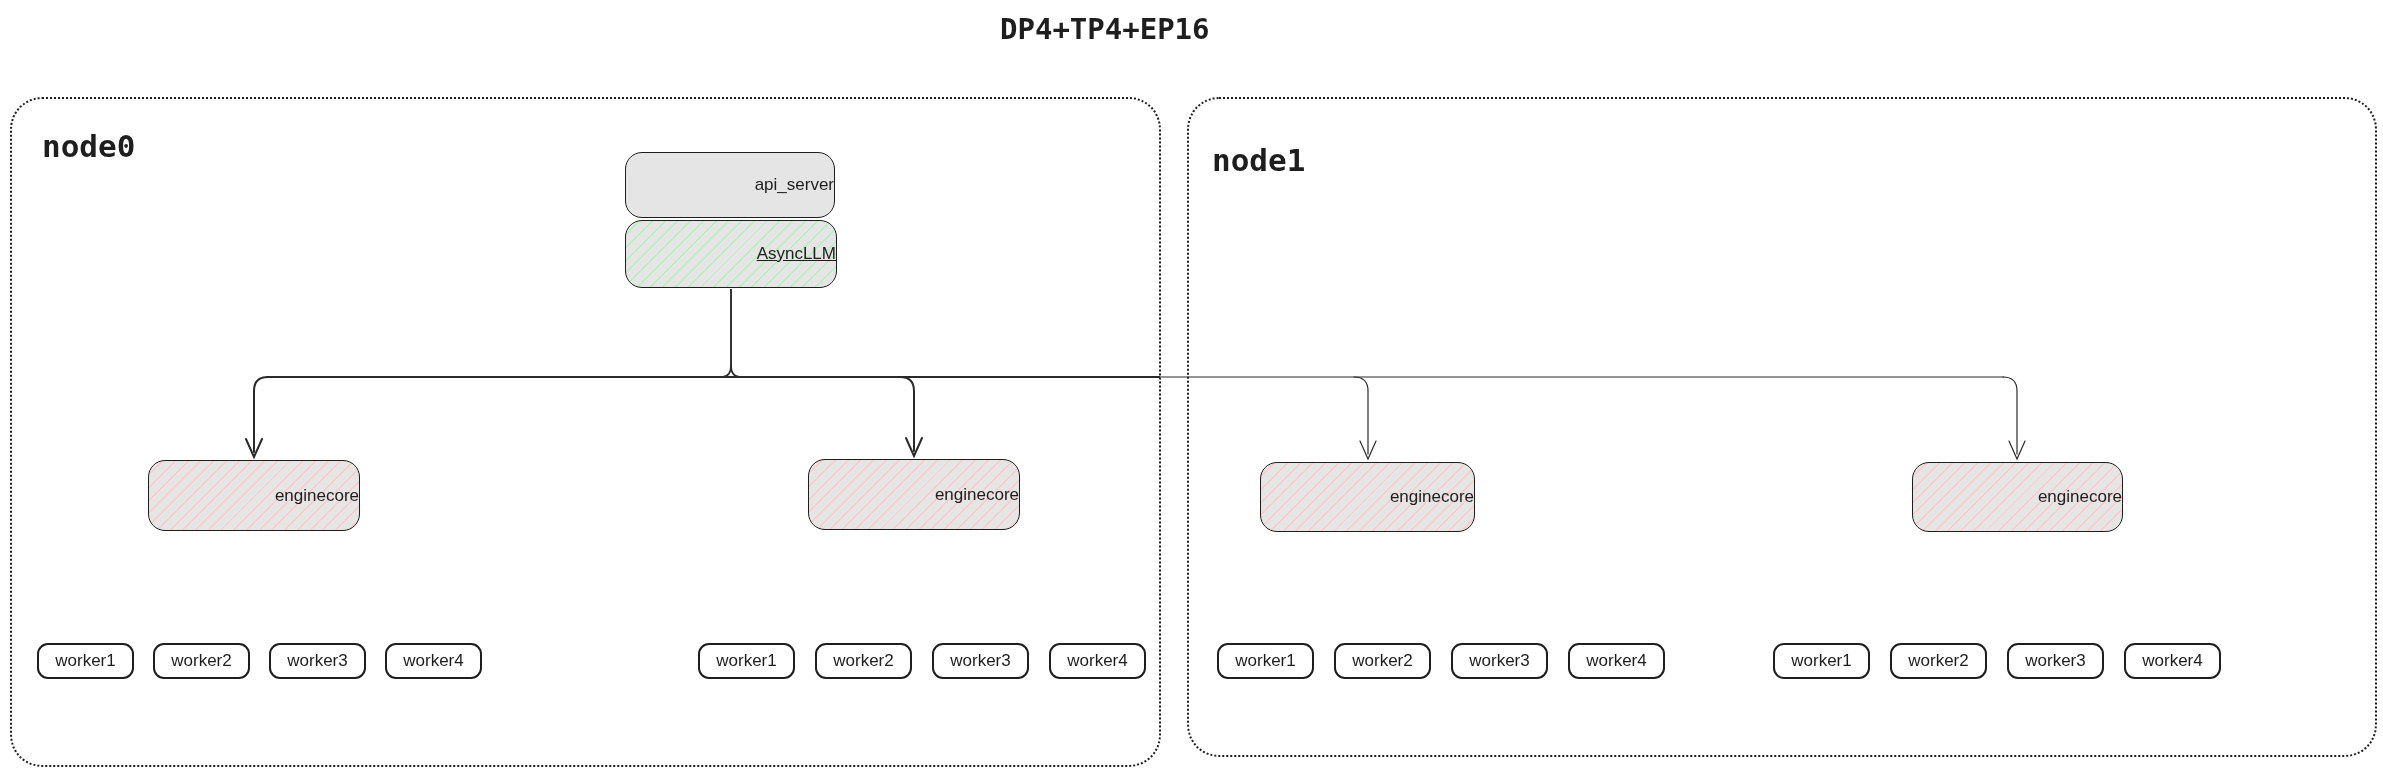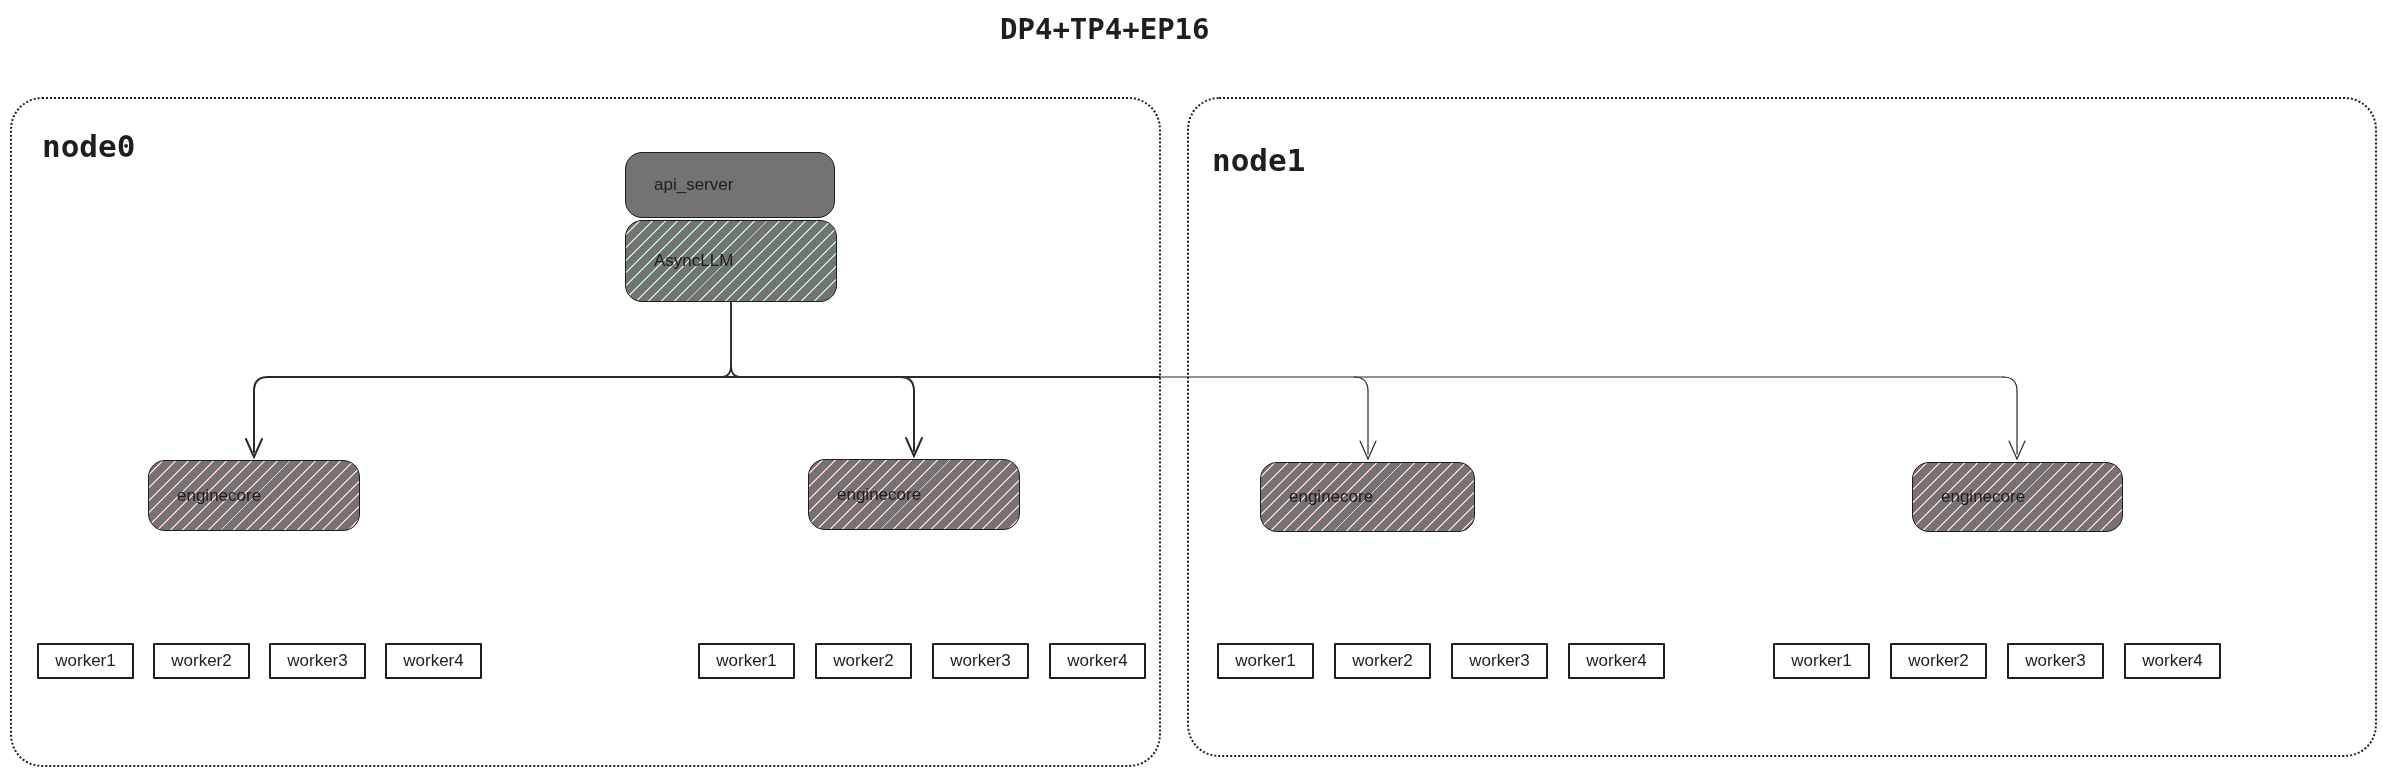--- a/index.html
+++ b/index.html
@@ -25,22 +25,22 @@
   }
   .node-label{
     position:absolute;
     font-size:31px;font-weight:600;
     white-space:nowrap;
     text-align:right;
   }
   .shape{
     position:absolute;
     border:1.8px solid var(--stroke,#1e1e1e);
-    background:#737373;
-    display:flex;align-items:center;justify-content:flex-start;
+    background:#e5e5e5;
+    display:flex;align-items:center;justify-content:flex-end;
     font-size:17px;
     box-sizing:border-box;
     white-space:nowrap;
     padding-left:28px;
   }
   .rounded-lg{border-radius:17px;}
   .hatch-green{
     background-image:repeating-linear-gradient(135deg,
       var(--green,#b2f2bb) 0px, var(--green,#b2f2bb) 1.4px,
       transparent 1.4px, transparent 9px);
@@ -50,21 +50,21 @@
       var(--pink,#ffc9c9) 0px, var(--pink,#ffc9c9) 1.4px,
       transparent 1.4px, transparent 9px);
   }
   .worker-row{
     position:absolute;top:643px;
     display:flex;
   }
   .worker{
     width:97px;height:36px;
     border:2px solid var(--stroke,#1e1e1e);
-    border-radius:1px;
+    border-radius:11px;
     background:#ffffff;
     display:flex;align-items:center;justify-content:center;
     font-size:17px;
     box-sizing:border-box;
     white-space:nowrap;
   }
   .gap19{gap:19px;}
   .gap20{gap:20px;}
   #wires{position:absolute;left:0;top:0;pointer-events:none;}
 </style>
@@ -106,21 +106,21 @@
 
     <g stroke="#2a2a2a" stroke-width="1.2" fill="none" stroke-linecap="round">
       <path d="M 2003 377 Q 2017 377 2017 391 V 454"></path>
       <path d="M 2009 441 L 2017 459 L 2025 441"></path>
     </g>
   </svg>
 
   <div class="shape rounded-lg" style="left:625px;top:152px;width:210px;height:66px;">
     <span>api_server</span>
   </div>
-  <div class="shape rounded-lg hatch-green" style="left:625px;top:220px;width:212px;height:82px;">
+  <div class="shape rounded-lg hatch-green" style="left:625px;top:220px;width:212px;height:68px;text-decoration:underline;">
     <span>AsyncLLM</span>
   </div>
 
   <div class="shape rounded-lg hatch-pink" style="left:148px;top:460px;width:212px;height:71px;">
     <span>enginecore</span>
   </div>
   <div class="shape rounded-lg hatch-pink" style="left:808px;top:459px;width:212px;height:71px;">
     <span>enginecore</span>
   </div>
   <div class="shape rounded-lg hatch-pink" style="left:1260px;top:462px;width:215px;height:70px;">

